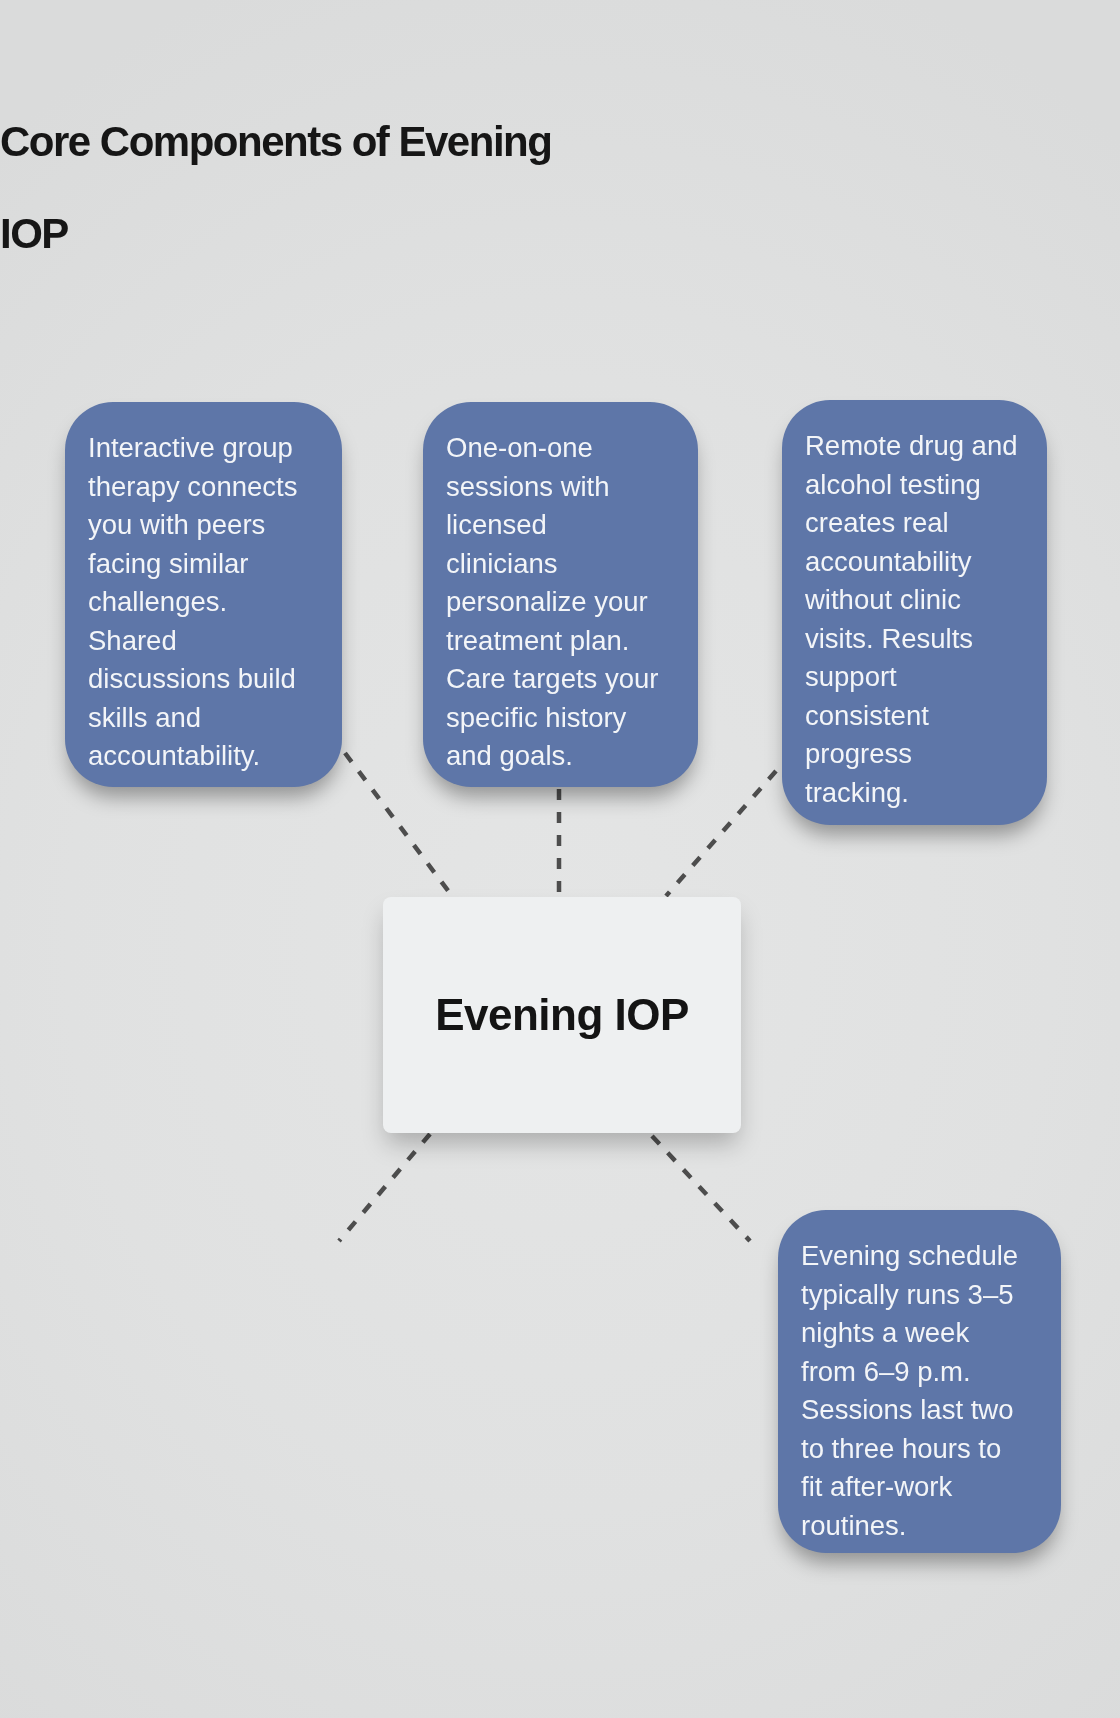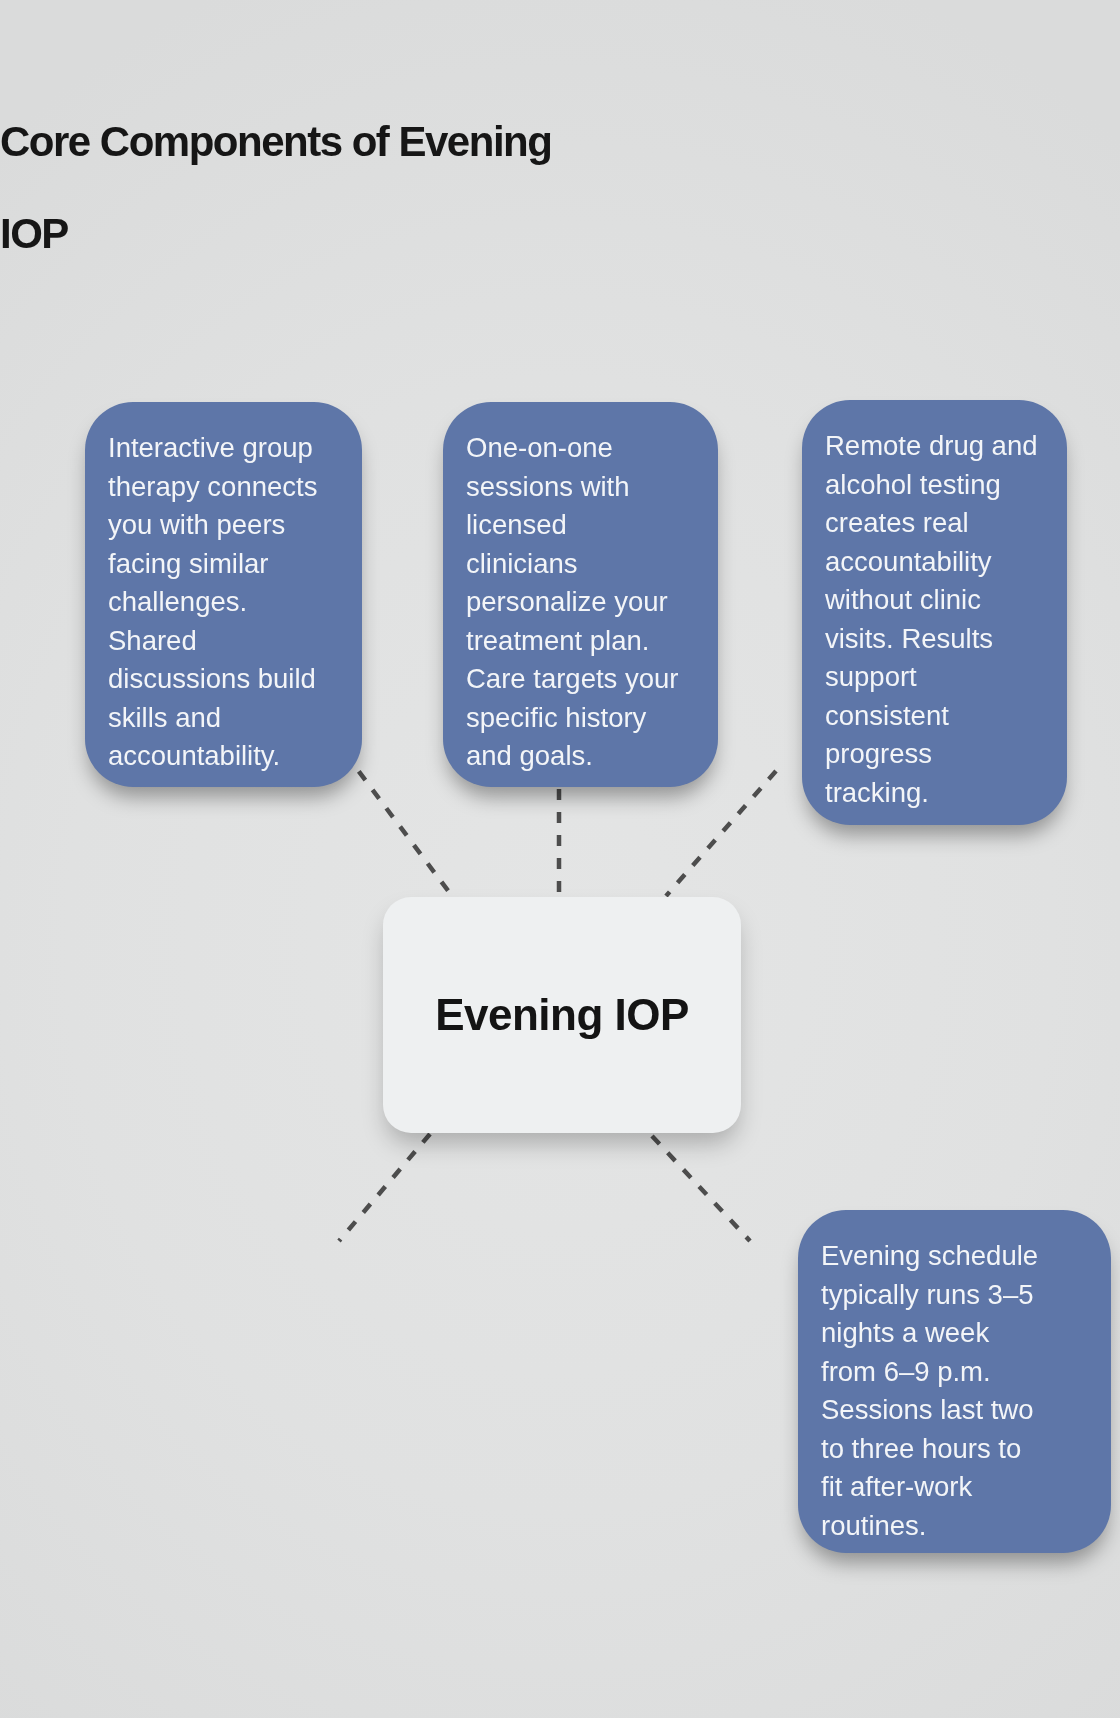--- a/index.html
+++ b/index.html
@@ -49,55 +49,54 @@
     stroke:var(--connector);
     stroke-width:4.5;
     stroke-dasharray:11 12;
   }
   .node{
     position:absolute;
     background:var(--node-fill);
     border-radius:48px;
     box-shadow:0 14px 20px -4px rgba(0,0,0,0.35);
     box-sizing:border-box;
-    margin-left:20px;
   }
   .node .node-text{
     margin:0;
     padding:27px 10px 0 23px;
     color:var(--node-text);
     font-size:27.5px;
     line-height:38.5px;
     white-space:pre;
   }
   .center-node{
     position:absolute;
     left:383px;
     top:897px;
     width:358px;
     height:236px;
     background:var(--center-fill);
-    border-radius:28px;
+    border-radius:8px;
     box-shadow:0 14px 24px -4px rgba(0,0,0,0.25);
     display:flex;
     align-items:center;
     justify-content:center;
   }
   .center-node .center-label{
     font-size:44px;
     font-weight:700;
     letter-spacing:-0.5px;
     color:var(--center-text);
   }
   
   .node-top-left    {left:65px;  top:402px;  width:277px; height:385px;}
   .node-top-center  {left:423px; top:402px;  width:275px; height:385px;}
   .node-top-right   {left:782px; top:400px;  width:265px; height:425px;}
   .node-bottom-left {left:62px;  top:1205px; width:281px; height:348px;}
-  .node-bottom-right{left:778px; top:1210px; width:313px; height:343px;}
+  .node-bottom-right{left:778px; top:1210px; width:283px; height:343px;}
 </style>
 </head>
 <body>
 
 <div class="canvas">
 
   <h1 class="title">Core Components of Evening
 IOP</h1>
 
   <svg class="connectors" viewBox="0 0 1120 1718" xmlns="http://www.w3.org/2000/svg">

